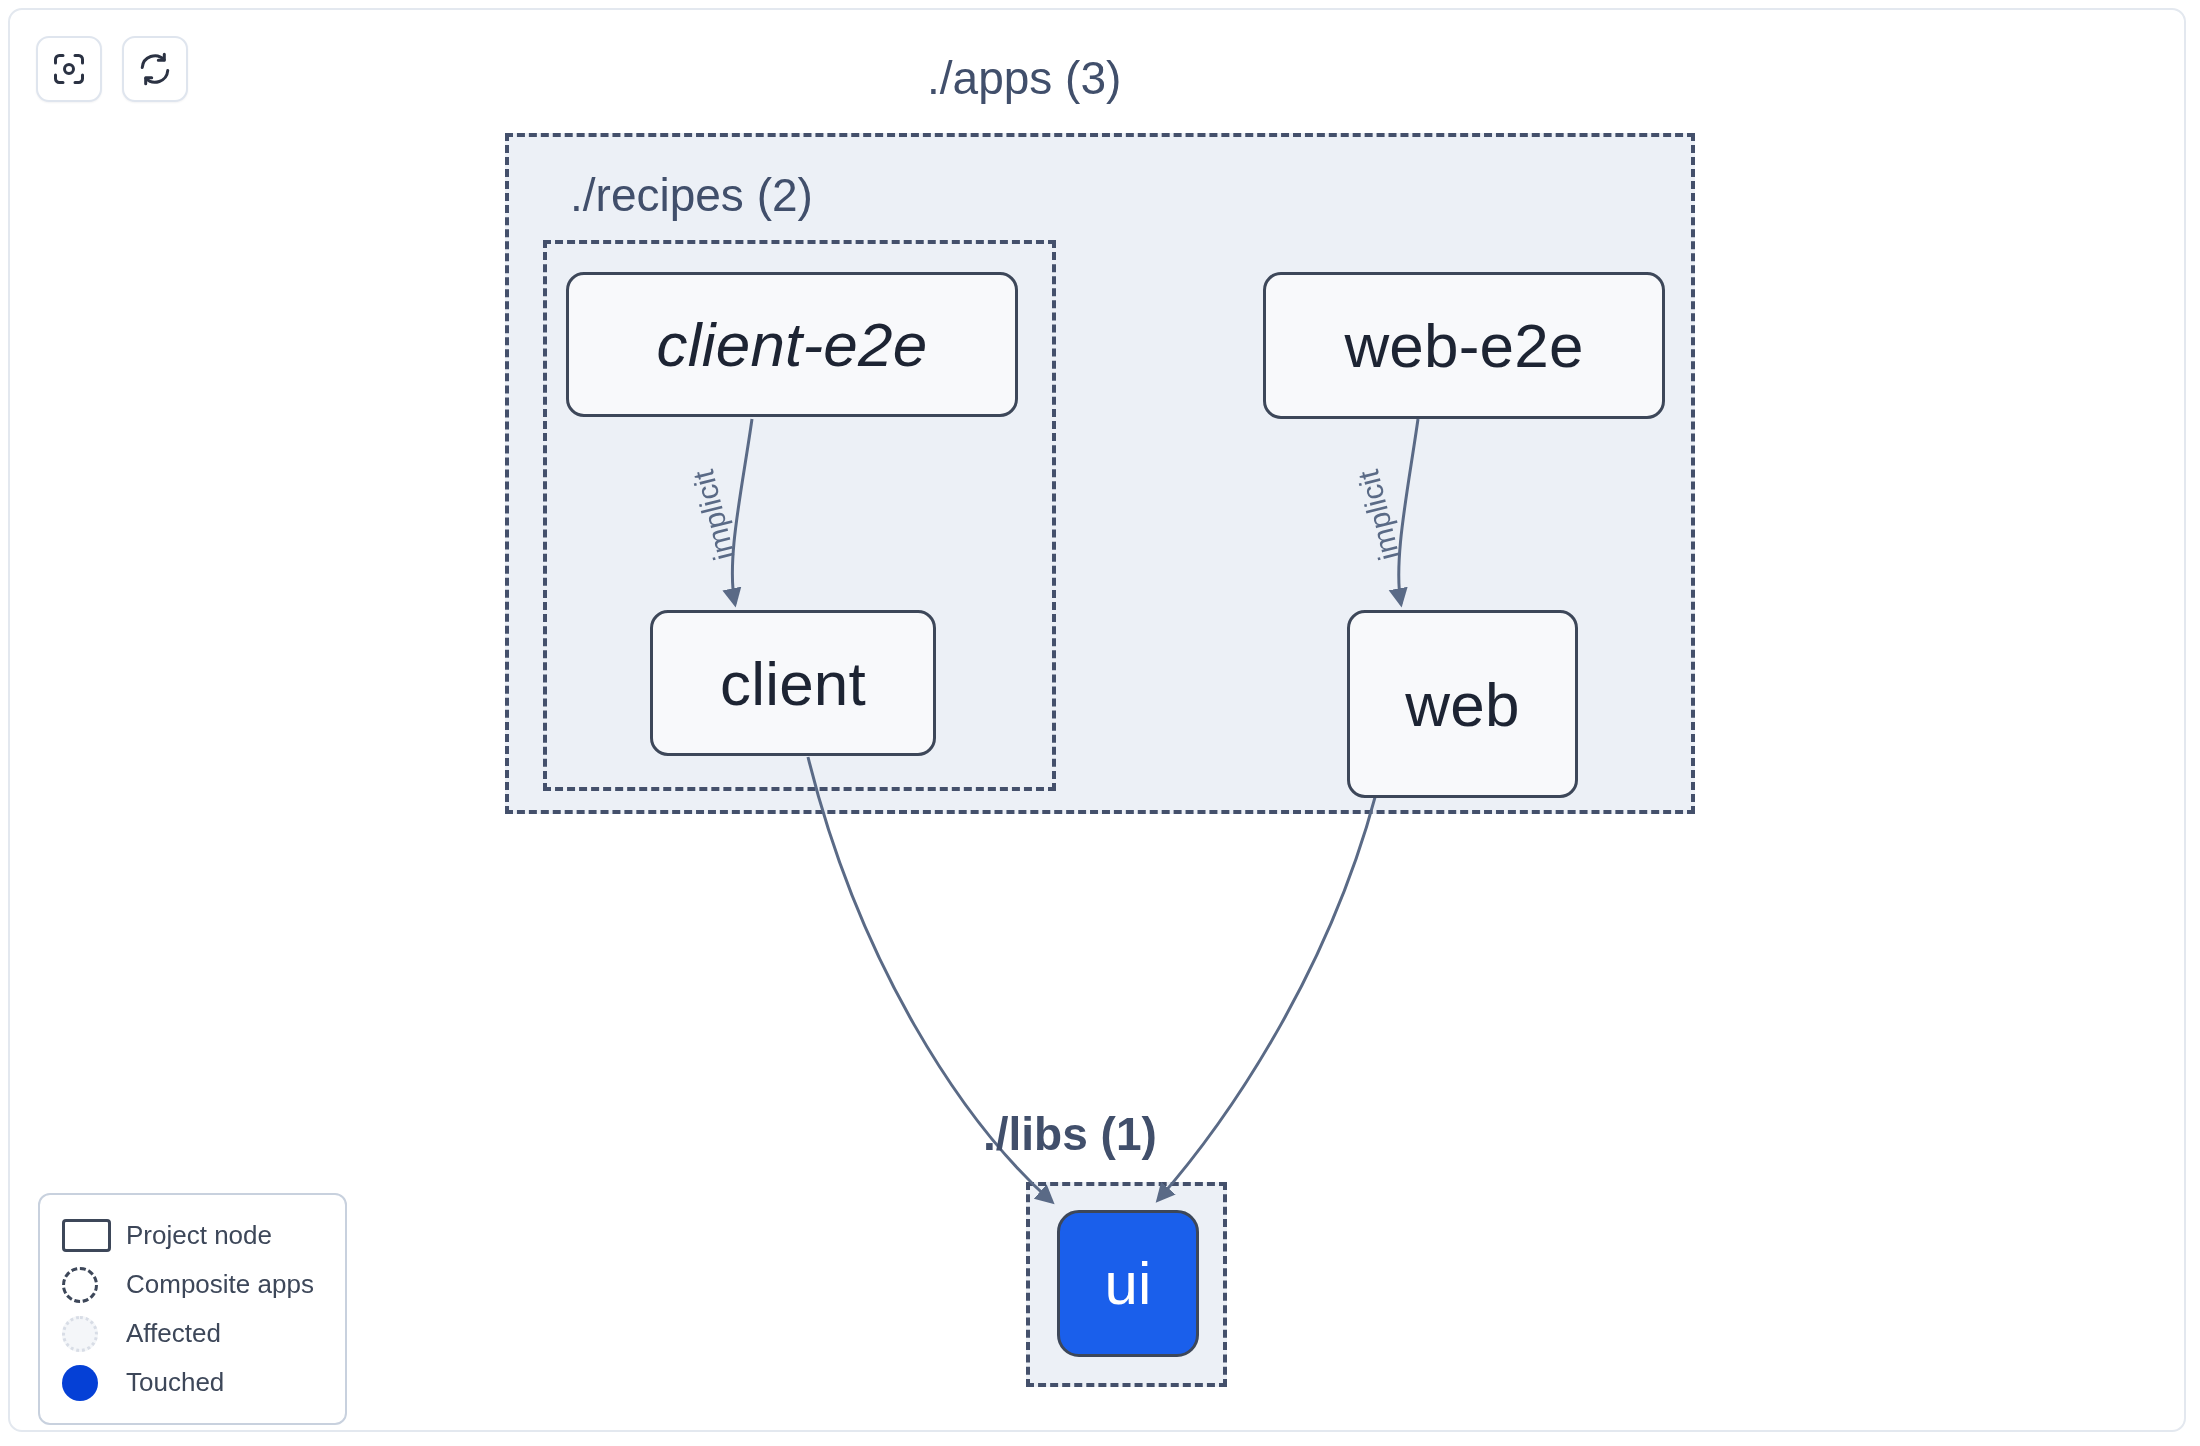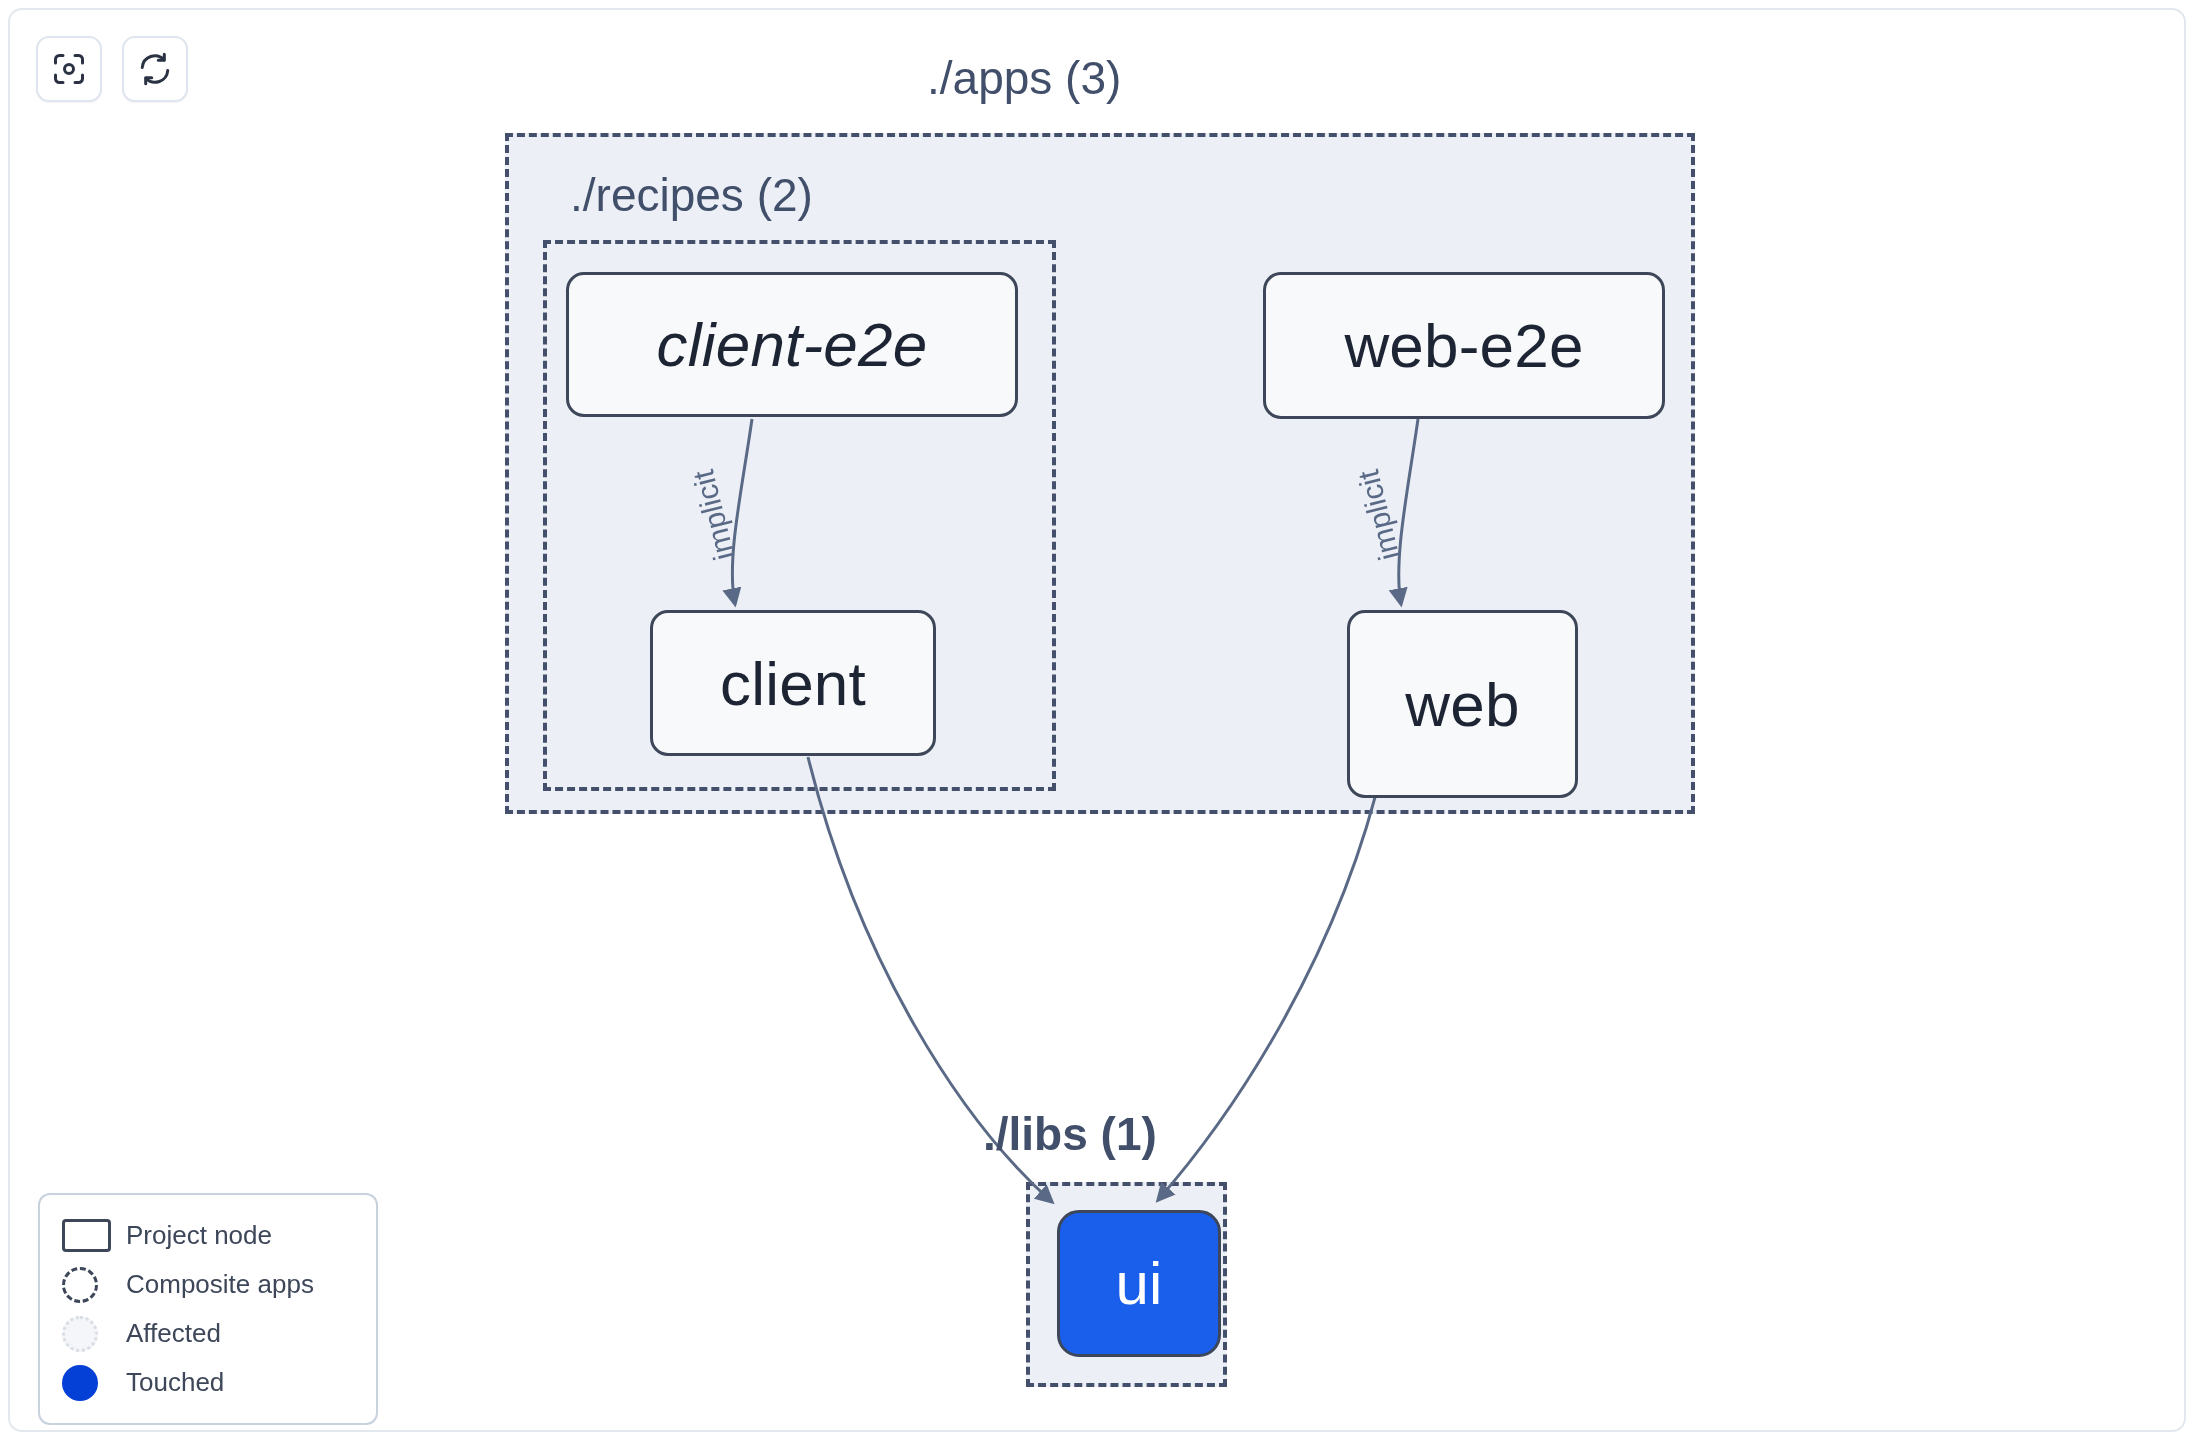--- a/index.html
+++ b/index.html
@@ -115,41 +115,41 @@
     background: #1a5feb;
     border-color: #3d4759;
     color: #ffffff;
     border-radius: 22px;
   }
 
   #node-client-e2e { left: 566px;  top: 272px;  width: 452px; height: 145px; font-style: italic; }
   #node-web-e2e    { left: 1263px; top: 272px;  width: 402px; height: 147px; }
   #node-client     { left: 650px;  top: 610px;  width: 286px; height: 146px; }
   #node-web        { left: 1347px; top: 610px;  width: 231px; height: 188px; }
-  #node-ui         { left: 1057px; top: 1210px; width: 164px; height: 147px; font-size: 60px; }
+  #node-ui         { left: 1057px; top: 1210px; width: 142px; height: 147px; font-size: 60px; }
 
   
   .edge-label {
     position: absolute;
     color: #5a6a86;
     font-size: 30px;
     white-space: nowrap;
     z-index: 26;
     transform-origin: center center;
     font-family: "Liberation Sans", sans-serif;
   }
   #edge-label-client  { left: 668px;  top: 498px; transform: rotate(-104deg); }
   #edge-label-web     { left: 1333px; top: 498px; transform: rotate(-104deg); }
 
   
   .legend {
     position: absolute;
     left: 38px;
     top: 1193px;
-    width: 340px;
+    width: 309px;
     background: #ffffff;
     border: 2px solid #c8d1de;
     border-radius: 12px;
     padding: 16px 4px 16px 22px;
     box-sizing: border-box;
     z-index: 50;
   }
   .legend-row {
     display: flex;
     align-items: center;

